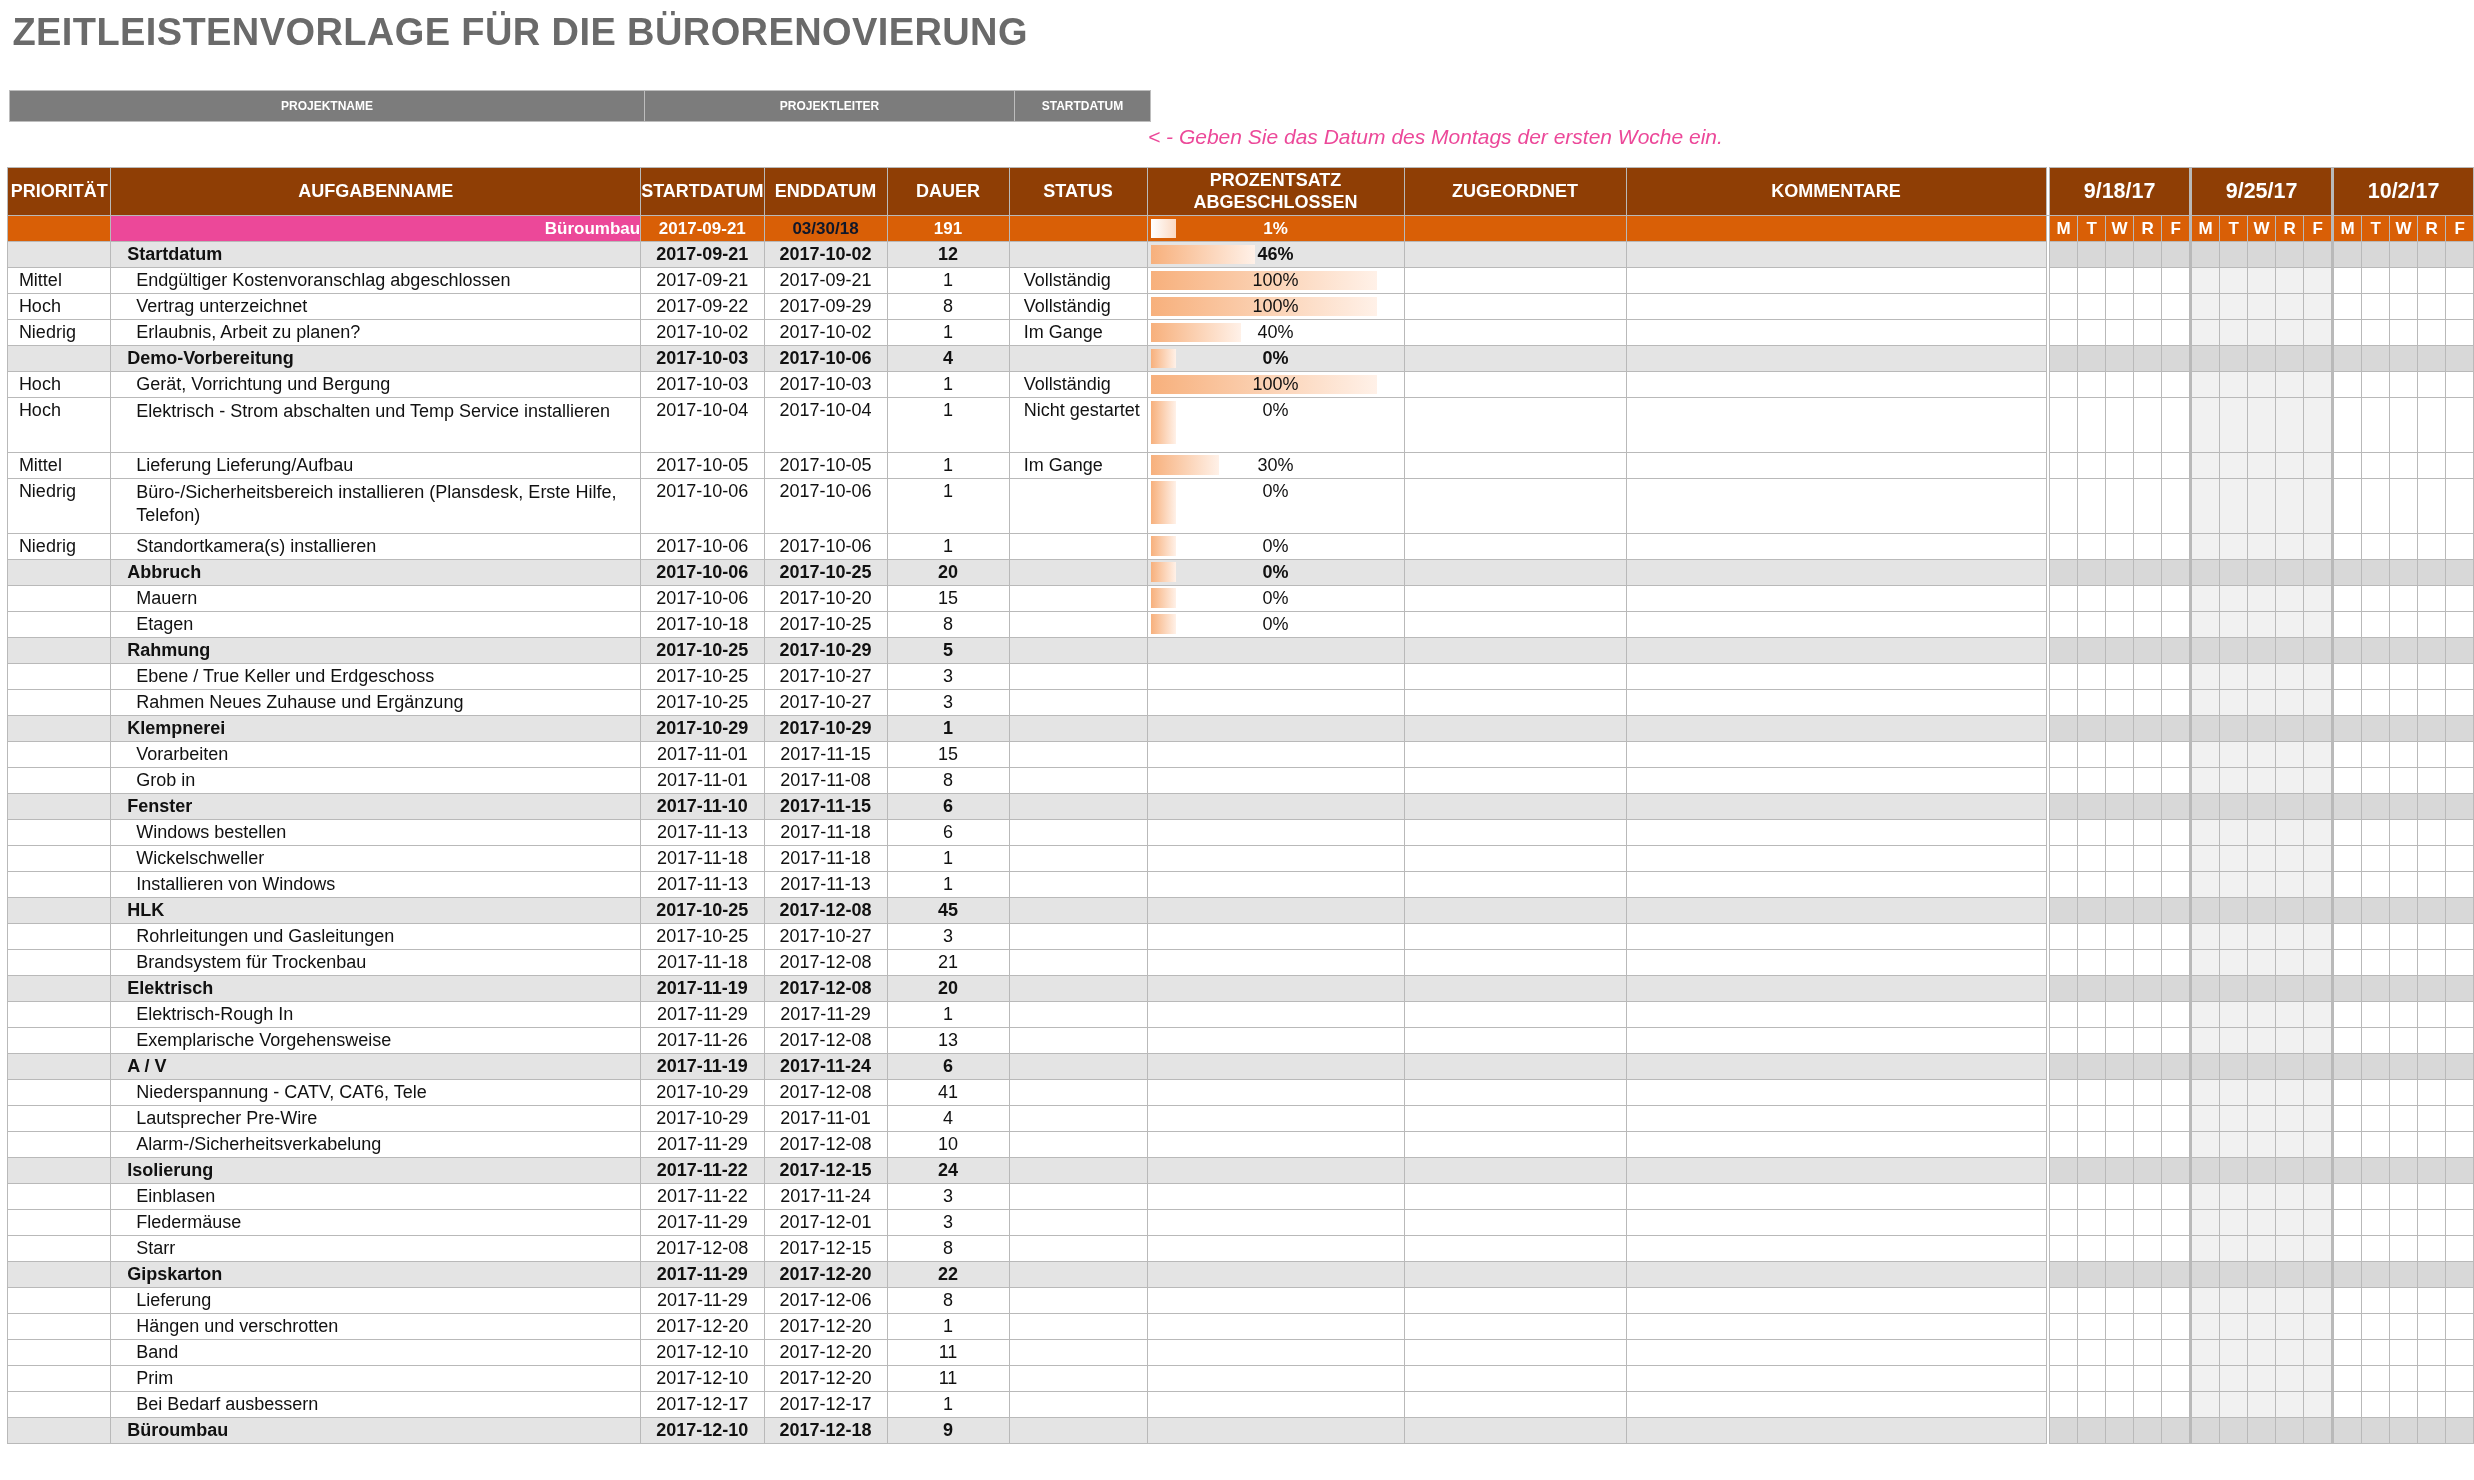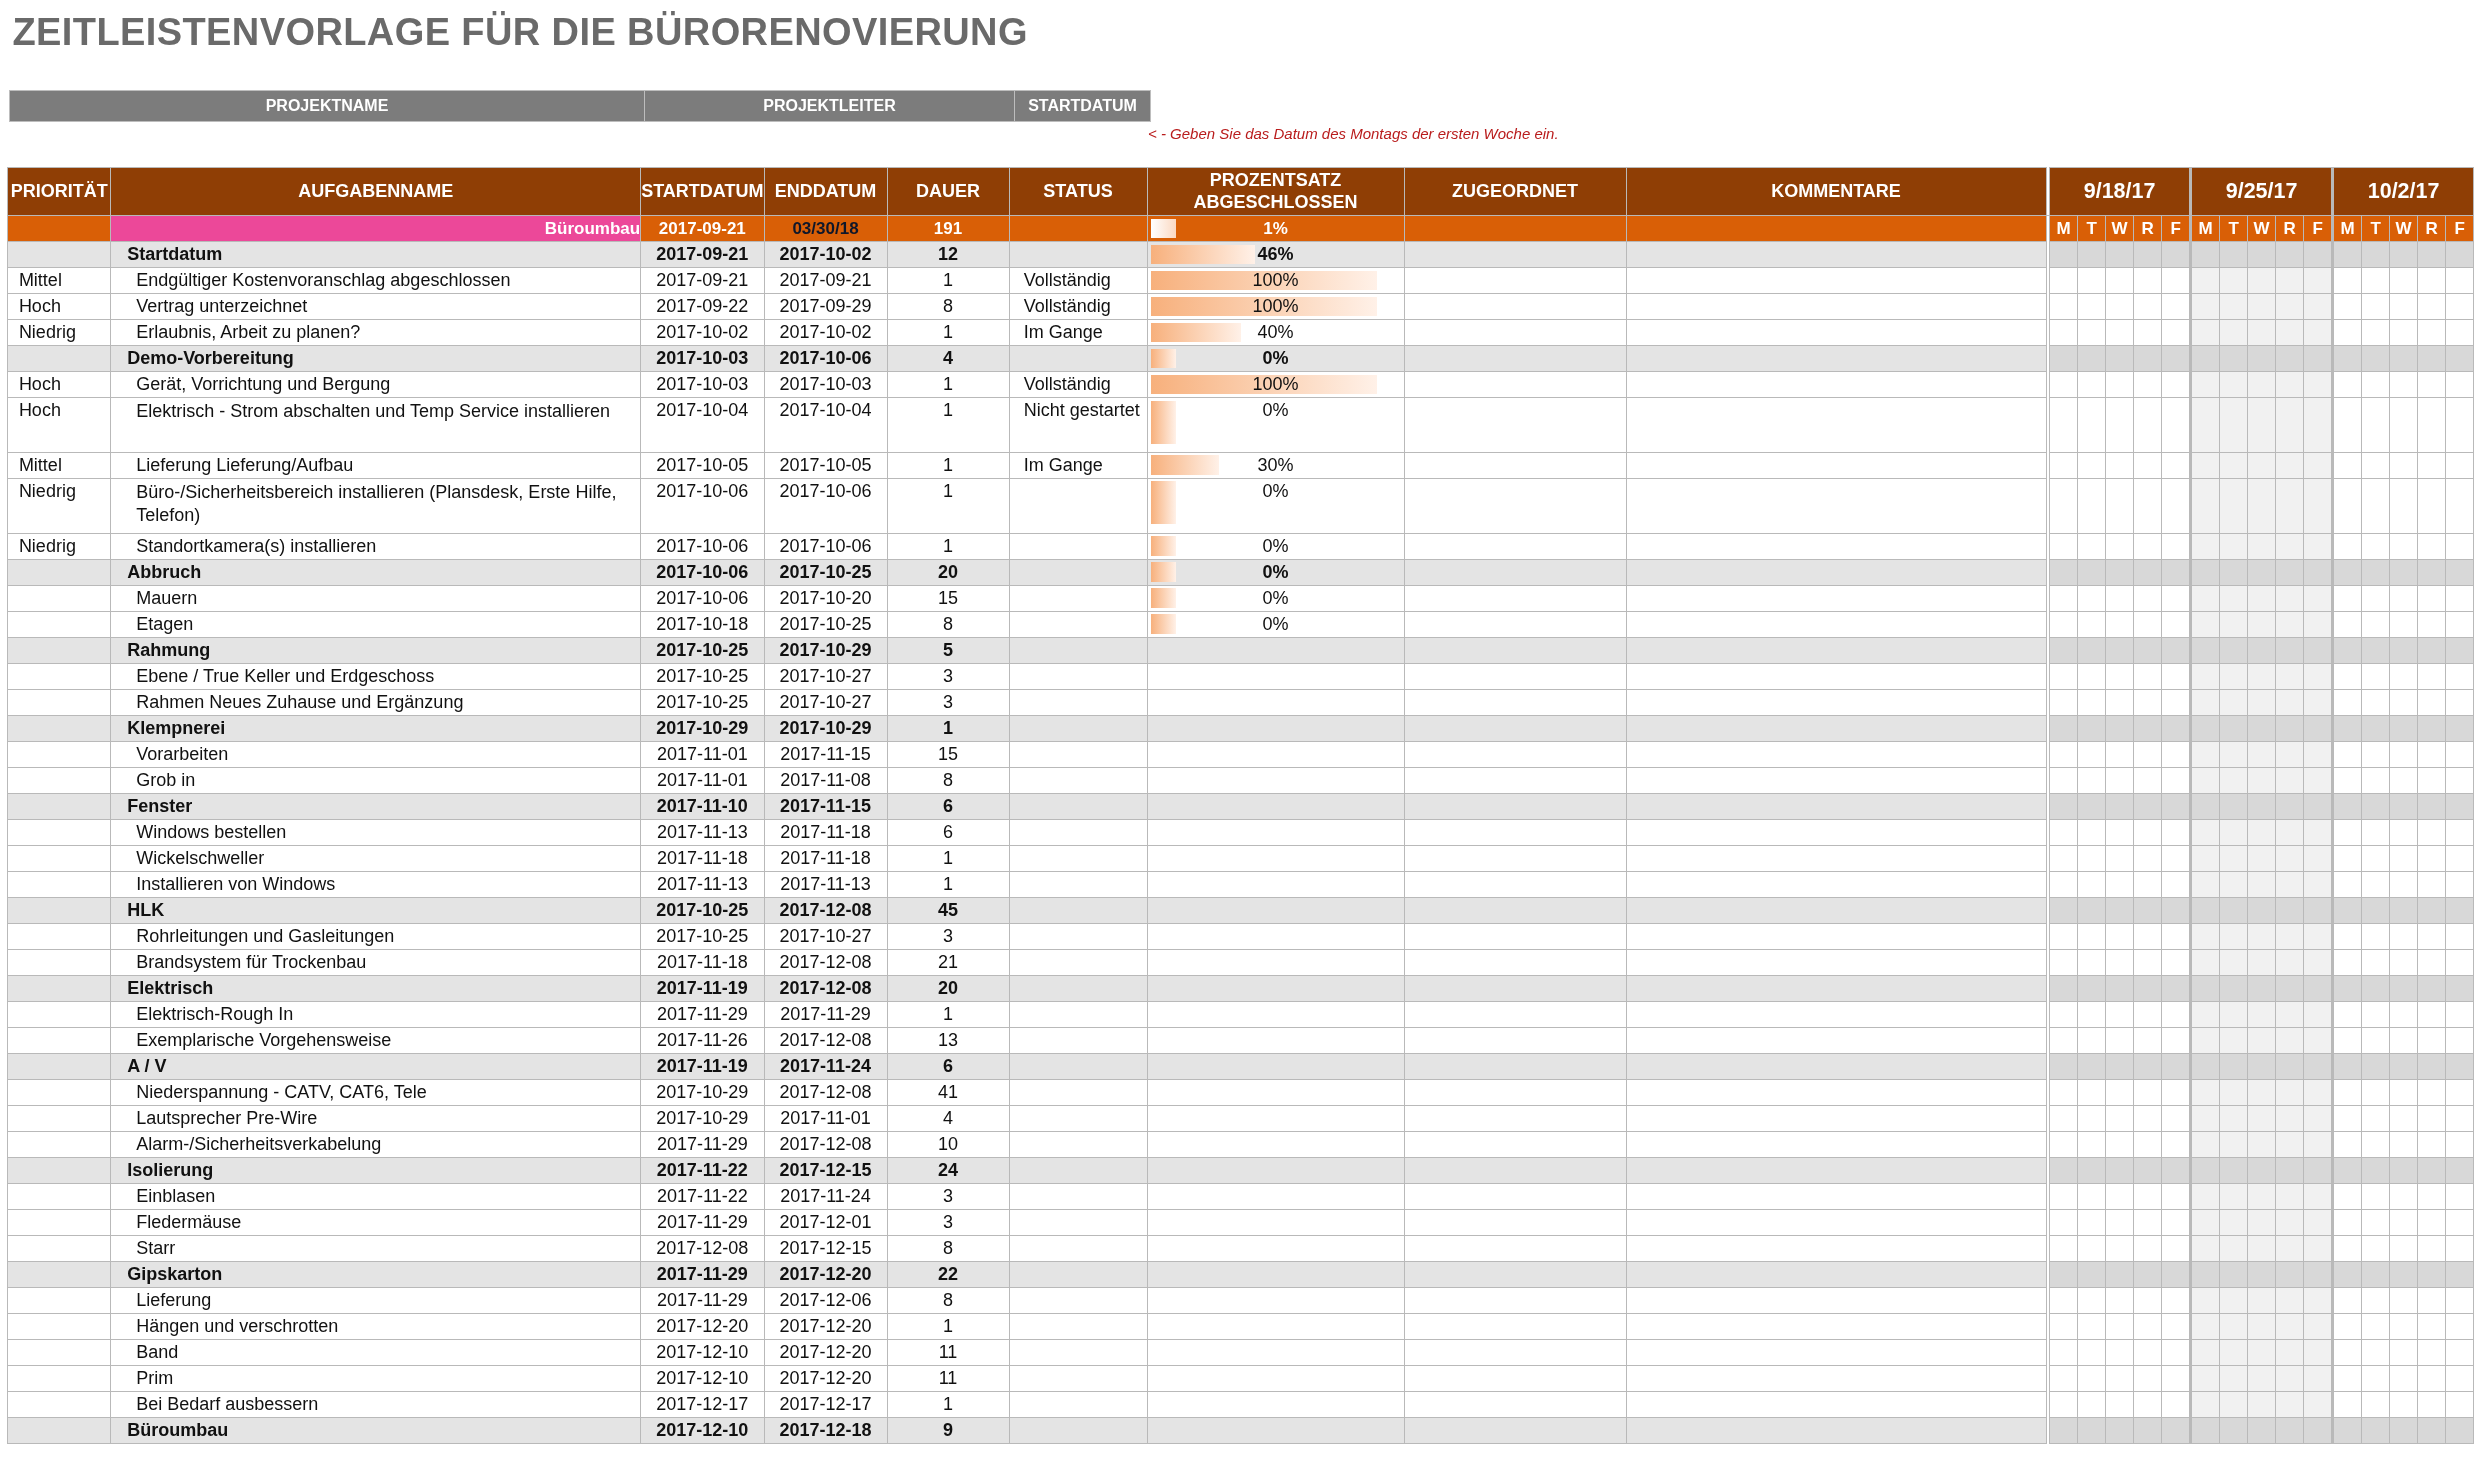--- a/index.html
+++ b/index.html
@@ -1,23 +1,23 @@
 <!DOCTYPE html>
 <html style="font-size:14.3px"><head>
 <meta charset="utf-8">
 <style>
   html, body { margin:0; padding:0; background:#ffffff; }
   body { width:2475px; height:1480px; overflow:hidden; position:relative; font-family:"Liberation Sans", sans-serif; color:#111; }
   .title { position:absolute; left:12.5px; top:10.7px; font-size:38px; font-weight:bold; color:#6a6a6a; letter-spacing:0.4px; white-space:nowrap; }
   
   .proj { position:absolute; left:9px; top:90px; border-collapse:collapse; }
   .proj td { border:1.8px solid #bdbdbd; height:30px; padding:0 9px; font-size:19px; }
-  .proj .ph { background:#7c7c7c; color:#fff; font-weight:bold; text-align:center; font-size:16px; }
+  .proj .ph { background:#7c7c7c; color:#fff; font-weight:bold; text-align:center; font-size:12px; }
   .proj .pv { text-align:right; color:#333; }
-  .hint { position:absolute; left:1148px; top:125px; font-size:15px; color:#b91c1c; font-style:italic; white-space:nowrap; }
+  .hint { position:absolute; left:1148px; top:125px; font-size:21px; color:#ec4899; font-style:italic; white-space:nowrap; }
 
   
   .main { position:absolute; left:7.2px; top:167px; border-collapse:collapse; table-layout:fixed; }
   .main td, .main th { border:1.8px solid #b9b9b9; padding:0; overflow:hidden; white-space:nowrap; font-size:18px; }
   .main th { background:#8f3e05; color:#fff; font-weight:bold; font-size:18px; height:47px; line-height:21.5px; text-align:center; white-space:normal; }
   .main th.wk { font-size:21.5px; height:47px; }
   .main tr.day td { background:#fde3d2; color:#8f3e05; font-weight:bold; text-align:center; font-size:17px; height:25px; }
   .main tr.proj-row td { background:#d95f06; color:#fff; font-weight:bold; height:25px; }
   .main tr.phase td { background:#e4e4e4; font-weight:bold; height:25px; }
   .main tr.task td { background:#fff; height:25px; }

